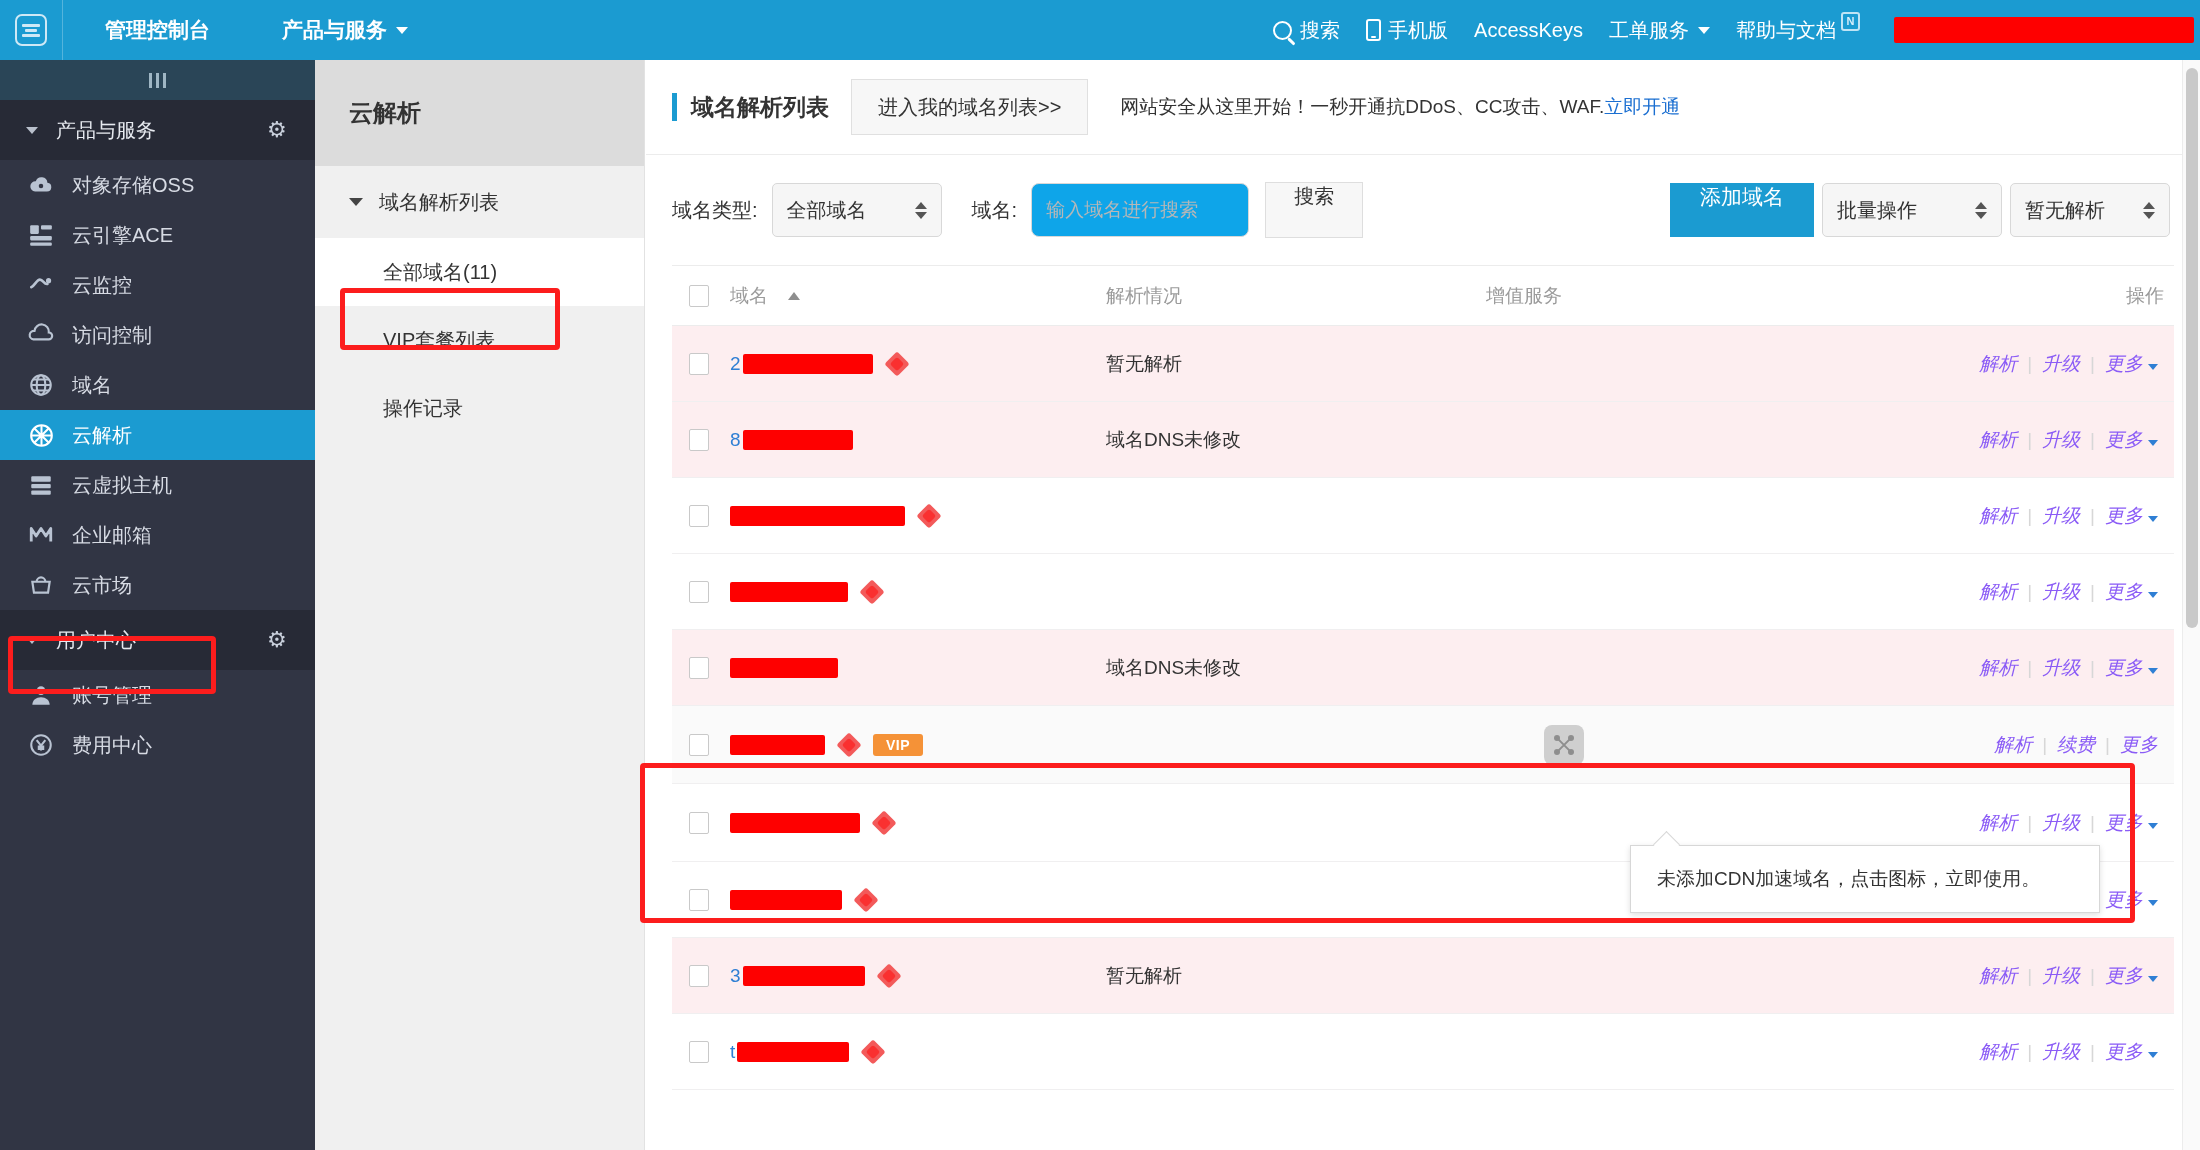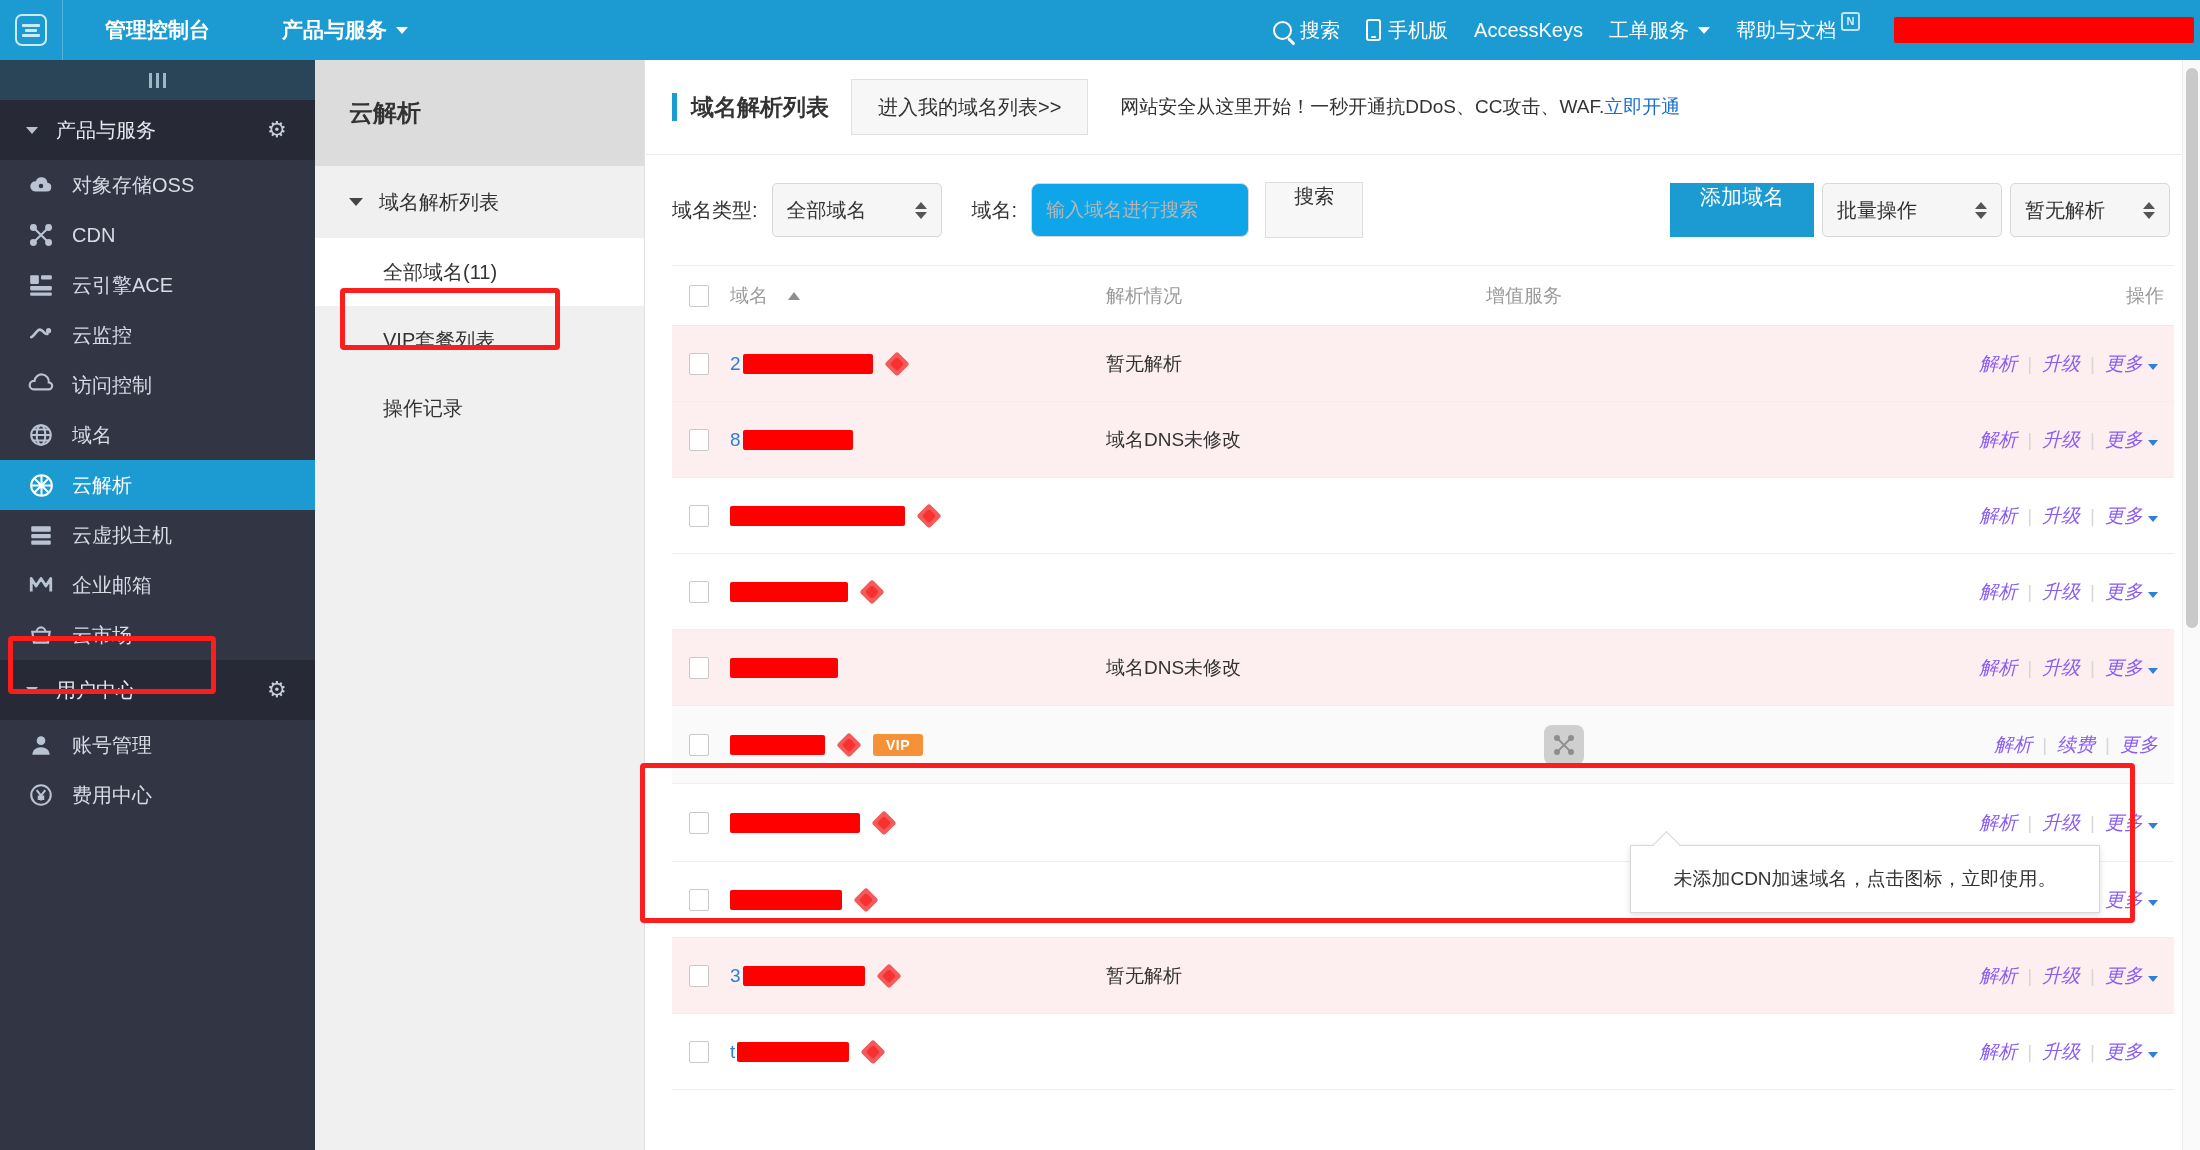--- a/index.html
+++ b/index.html
@@ -316,32 +316,20 @@
     <div class="sb-item">
       <span class="ico">
         <svg width="26" height="26" viewBox="0 0 24 24" fill="currentColor">
             <path d="M6.5 18h11a4 4 0 0 0 .4-7.98A5.5 5.5 0 0 0 7.2 8.6 4.2 4.2 0 0 0 6.5 18z"></path>
             <circle cx="12" cy="13" r="2.1" fill="#313544"></circle>
           </svg>
       </span>
       <span class="lbl">对象存储OSS</span>
     </div>
 
-    <div class="sb-item">
-      <span class="ico">
-        <svg width="26" height="26" viewBox="0 0 24 24" stroke="currentColor" stroke-width="2" fill="none">
-            <circle cx="5" cy="5" r="2.2" fill="currentColor"></circle>
-            <circle cx="19" cy="5" r="2.2" fill="currentColor"></circle>
-            <circle cx="5" cy="19" r="2.2" fill="currentColor"></circle>
-            <circle cx="19" cy="19" r="2.2" fill="currentColor"></circle>
-            <path d="M6.6 6.6 17.4 17.4M17.4 6.6 6.6 17.4"></path>
-          </svg>
-      </span>
-      <span class="lbl">CDN</span>
-    </div>
 
     <div class="sb-item">
       <span class="ico">
         <svg width="26" height="26" viewBox="0 0 24 24" fill="currentColor">
             <rect x="2" y="3" width="8" height="8" rx="1"></rect>
             <rect x="12" y="3" width="10" height="4" rx="1"></rect>
             <rect x="2" y="13" width="20" height="4" rx="1"></rect>
             <rect x="2" y="19" width="20" height="3" rx="1"></rect>
           </svg>
       </span>
@@ -713,21 +701,21 @@
             <span class="act-sep">|</span>
           <span class="act">升级</span>
             <span class="act-sep">|</span>
           <span class="act"><span>更多</span><i class="tri"></i></span>
         </div>
       </div>
 
     </div>
   </div>
 
-  <div class="tooltip" style="left:1630px; top:845px; width:470px;text-align:center;">
+  <div class="tooltip" style="left:1630px; top:845px; width:470px;">
     <span>未添加CDN加速域名，点击图标，立即使用。</span>
   </div>
 
   <div class="scrollbar">
     <div class="scroll-thumb"></div>
   </div>
 
   <div class="hl-box" style="left:8px;  top:636px;  width:208px; height:58px;"></div>
   <div class="hl-box" style="left:340px; top:288px; width:220px; height:62px;"></div>
   <div class="hl-box" style="left:640px; top:763px; width:1495px; height:160px;"></div>

